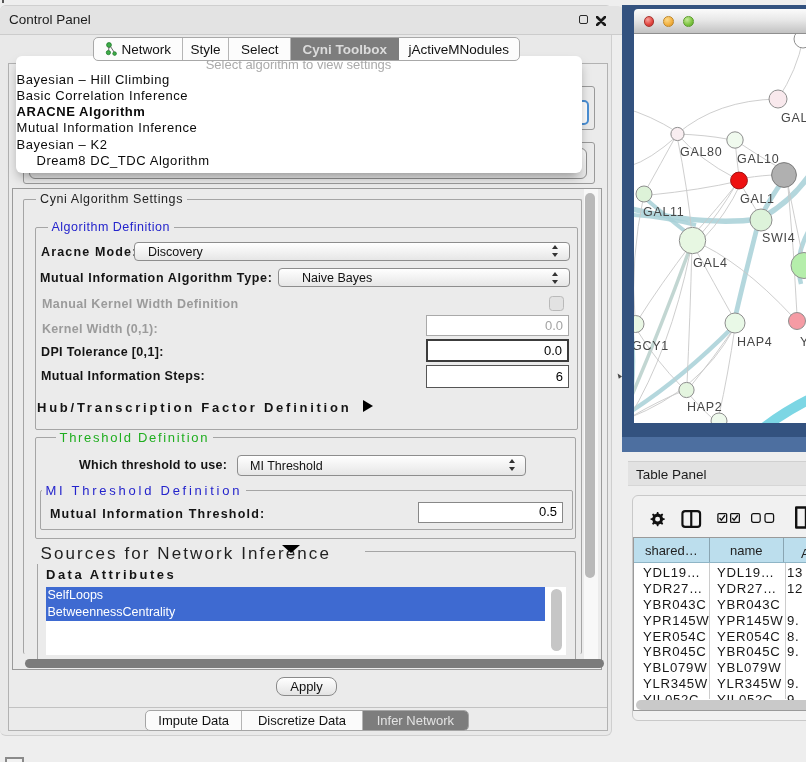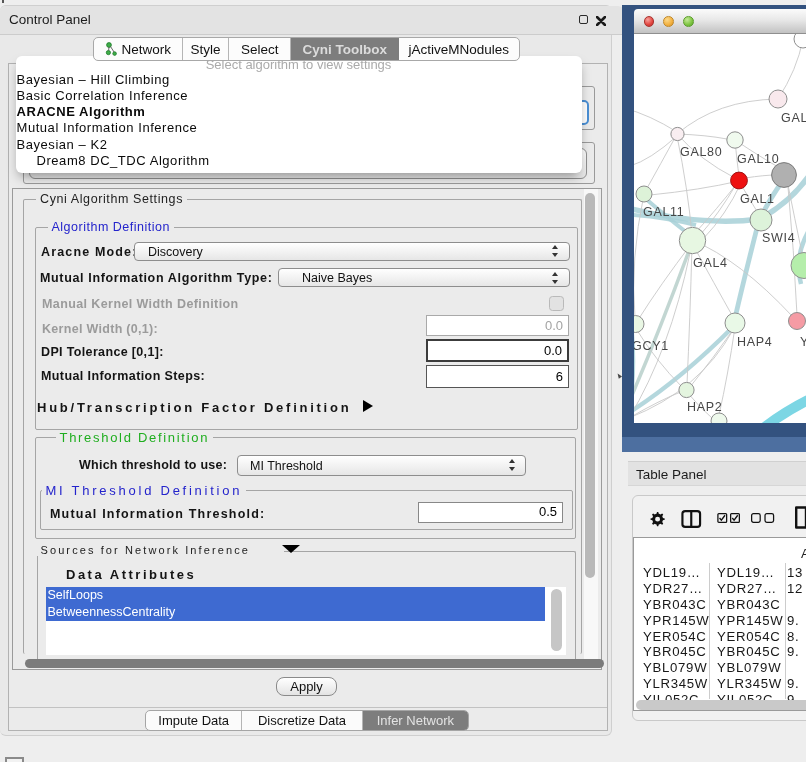--- a/index.html
+++ b/index.html
@@ -147,24 +147,24 @@
         <span class="spin" style="right:9px;"></span>
       </div>
 
     <div class="grp" style="left:39.5px;top:490px;width:533.5px;height:40px;">
       <span class="lbl blue" style="left:1px;font-size:13px;letter-spacing:2.75px;">MI Threshold Definition</span>
     </div>
     <div class="bl" style="position:absolute;left:50px;top:506.5px;letter-spacing:1.2px;">Mutual Information Threshold:</div>
     <div class="field" style="left:418px;top:502px;width:145px;height:20.5px;border:1px solid #888;line-height:18px;">0.5</div>
 
     <div class="grp" style="left:36.5px;top:551px;width:539.5px;height:111px;border-bottom:none;">
-      <span class="lbl" style="left:-1px;font-size:11px;letter-spacing:2.1px;padding-right:34px;">Sources for Network Inference</span>
+      <span class="lbl" style="left:-1px;font-size:17px;letter-spacing:2.1px;padding-right:34px;">Sources for Network Inference</span>
     </div>
     <div style="position:absolute;left:282px;top:544.5px;width:0;height:0;border-left:9px solid transparent;border-right:9px solid transparent;border-top:8.5px solid #000;z-index:3;"></div>
-    <div class="bl" style="position:absolute;left:46px;top:567px;font-size:13px;letter-spacing:2.5px;margin-left:20px;">Data Attributes</div>
+    <div class="bl" style="position:absolute;left:46px;top:567px;font-size:13px;letter-spacing:2.5px;">Data Attributes</div>
     <div id="datalist" style="left:46px;top:586.5px;width:520px;height:68.5px;">
       <div class="row">SelfLoops</div>
       <div class="row">BetweennessCentrality</div>
     </div>
     <div class="vthumb" style="left:550.5px;top:589px;width:11.5px;height:62px;background:#c6c6c6;"></div>
 
     <div style="position:absolute;left:583.5px;top:188.5px;width:14px;height:478px;background:#f8f8f8;"></div>
     <div class="vthumb" style="left:585px;top:193px;width:9.5px;height:385px;"></div>
     <div style="position:absolute;left:25px;top:658.5px;width:579px;height:9px;background:#7b7b7b;border-radius:5px;"></div>
     <div style="position:absolute;left:9px;top:706.5px;width:598px;height:1px;background:#c2c2c2;"></div>
@@ -303,20 +303,25 @@
     <svg class="abs" style="left:750.5px;top:513px;" width="25" height="10" viewBox="0 0 28 11">
       <rect x="0.7" y="0.7" width="9.6" height="9.6" rx="2" fill="none" stroke="#111" stroke-width="1.4"></rect>
       <rect x="15.7" y="0.7" width="9.6" height="9.6" rx="2" fill="none" stroke="#111" stroke-width="1.4"></rect>
     </svg>
 
     <svg class="abs" style="left:794px;top:506px;" width="12" height="23" viewBox="0 0 12 23">
       <path d="M2.2 1.5 L12 1.5 L12 21.5 L2.2 21.5 Z" fill="none" stroke="#111" stroke-width="2.4" stroke-linejoin="round"></path>
     </svg>
   </div>
   <div id="ttable">
+    <div id="thead">
+      <div class="hc" style="width:76px;">shared…</div>
+      <div class="hc" style="width:75px;">name</div>
+      <div class="hc" style="width:22px;border-right:none;">&nbsp;</div>
+    </div>
     <div style="position:absolute;left:167px;top:8px;font-size:13.2px;color:#222;">A</div>
 
   </div>
   <div id="trows">
     <div class="trow" style="left:643px;top:565px;">YDL19…</div>
       <div class="trow" style="left:717px;top:565px;">YDL19…</div>
       <div class="trow" style="left:787px;top:565px;">13</div>
     <div class="trow" style="left:643px;top:581px;">YDR27…</div>
       <div class="trow" style="left:717px;top:581px;">YDR27…</div>
       <div class="trow" style="left:787px;top:581px;">12</div>

